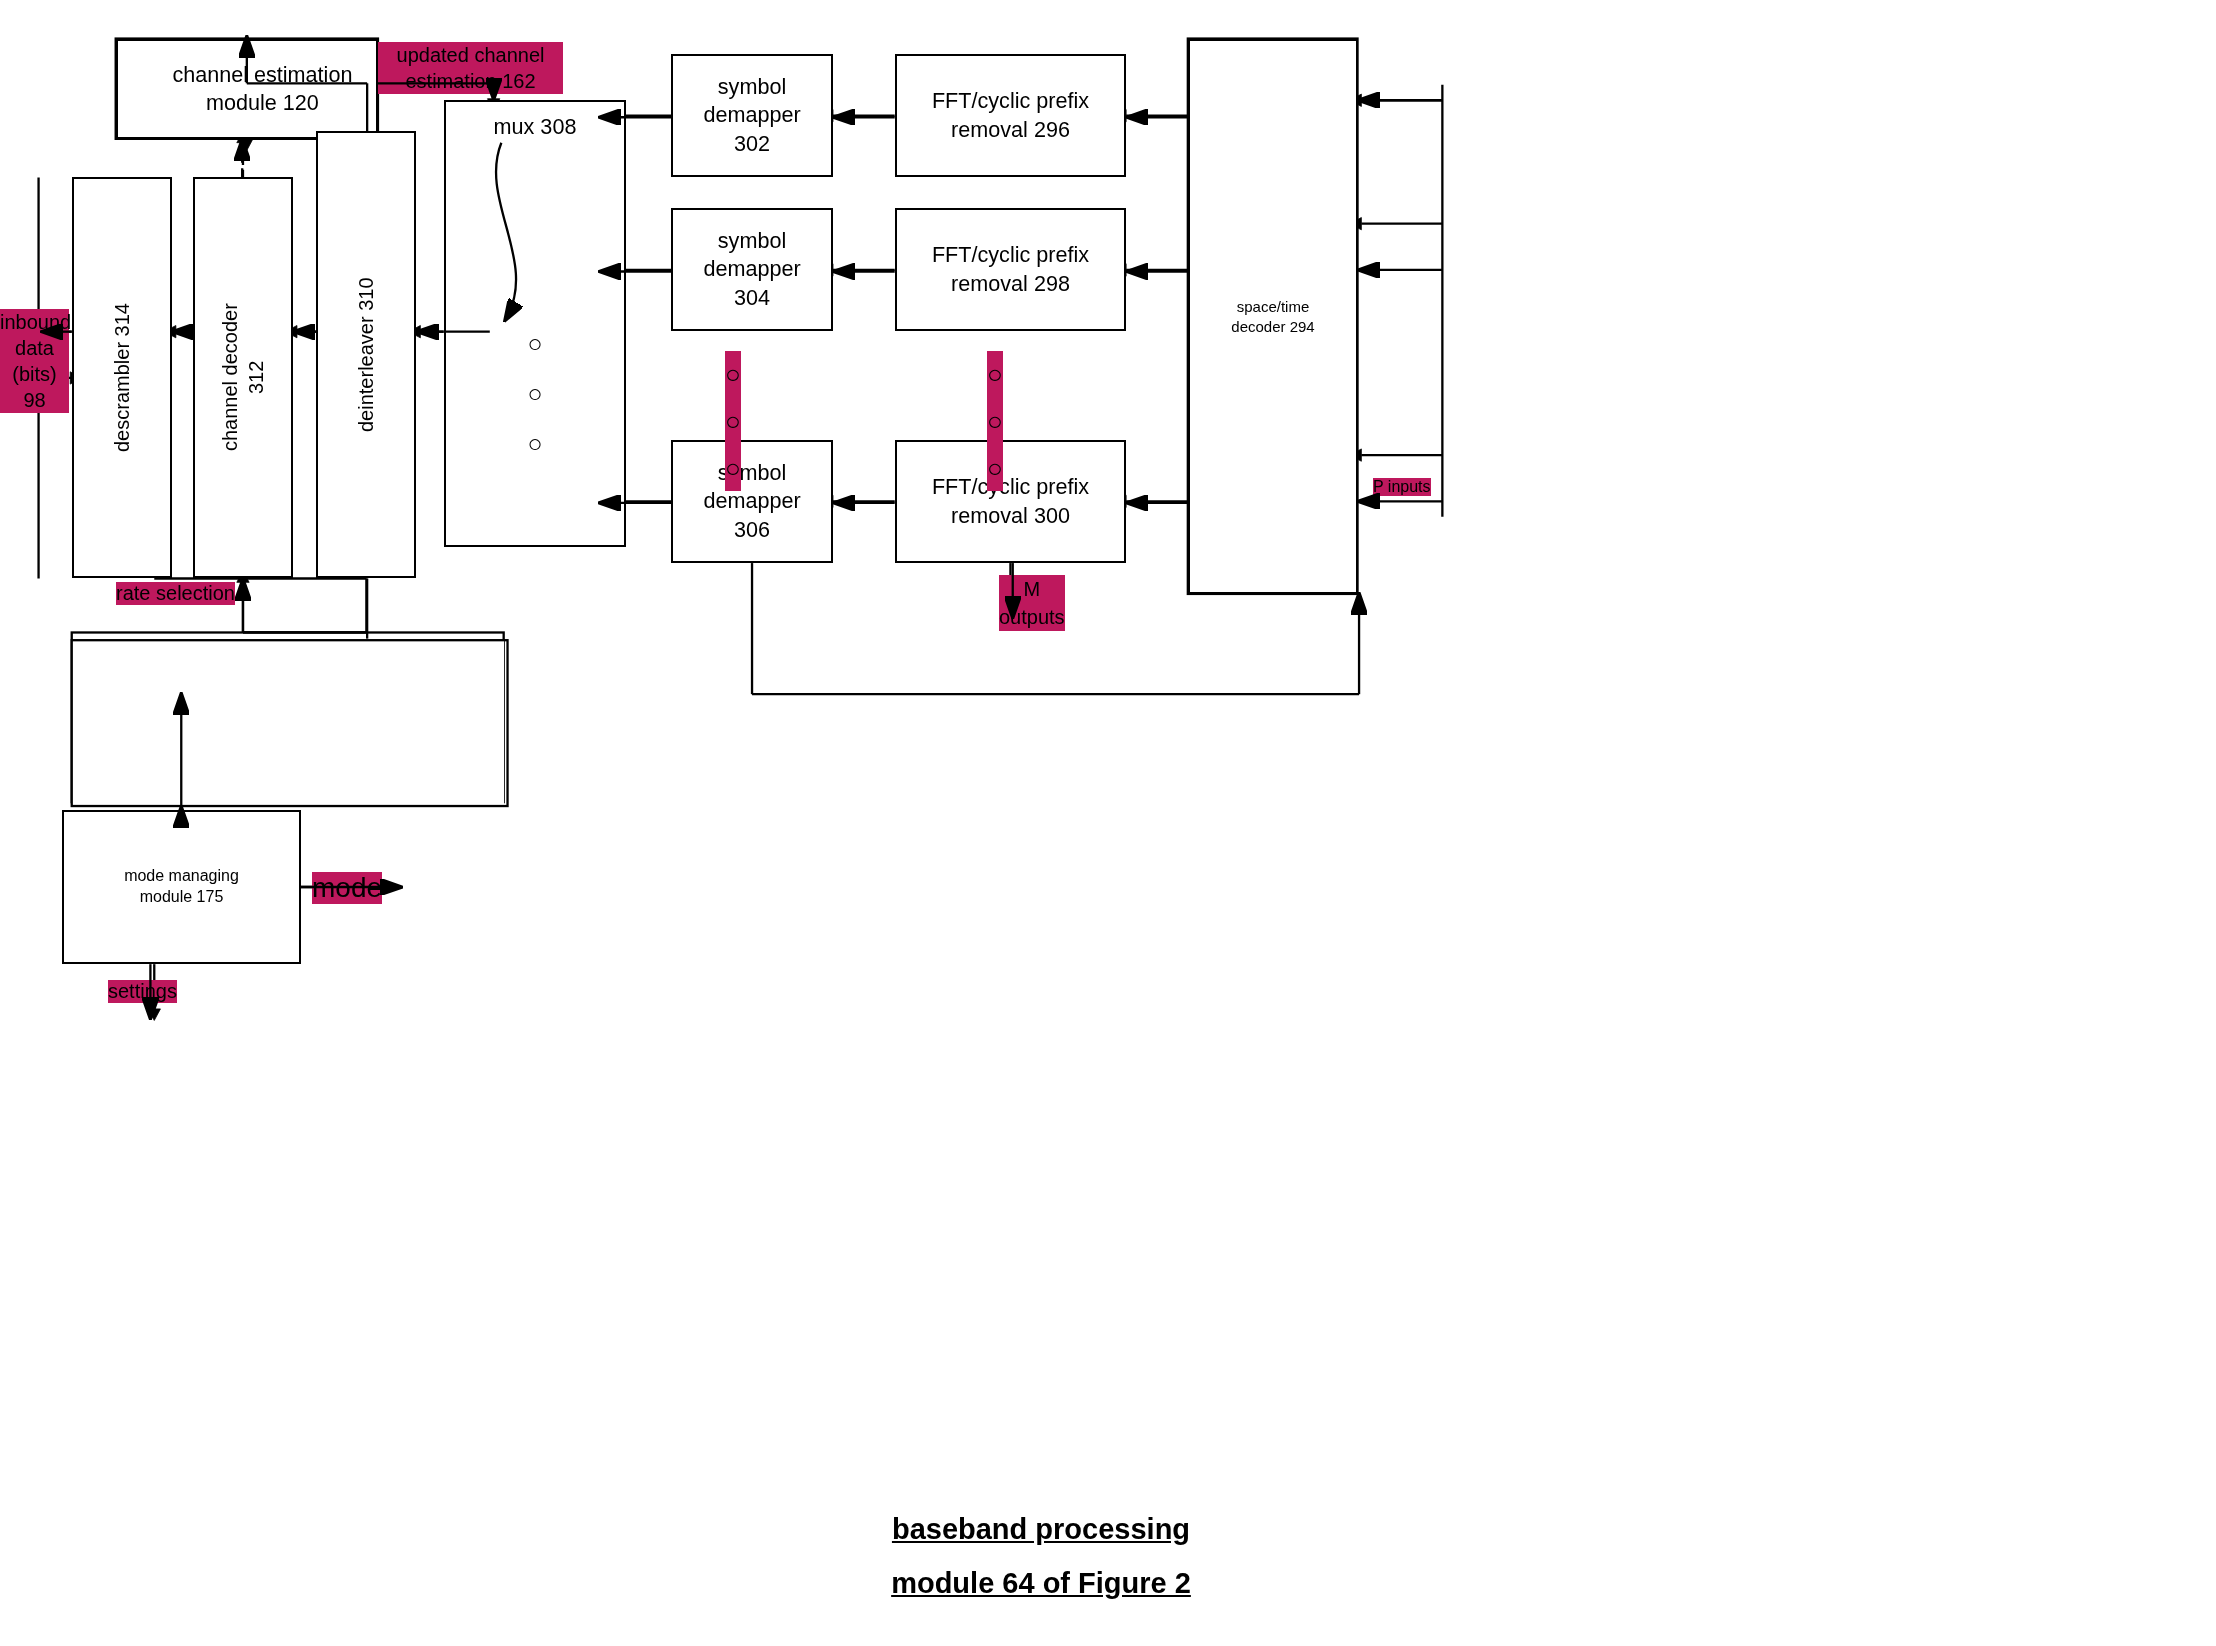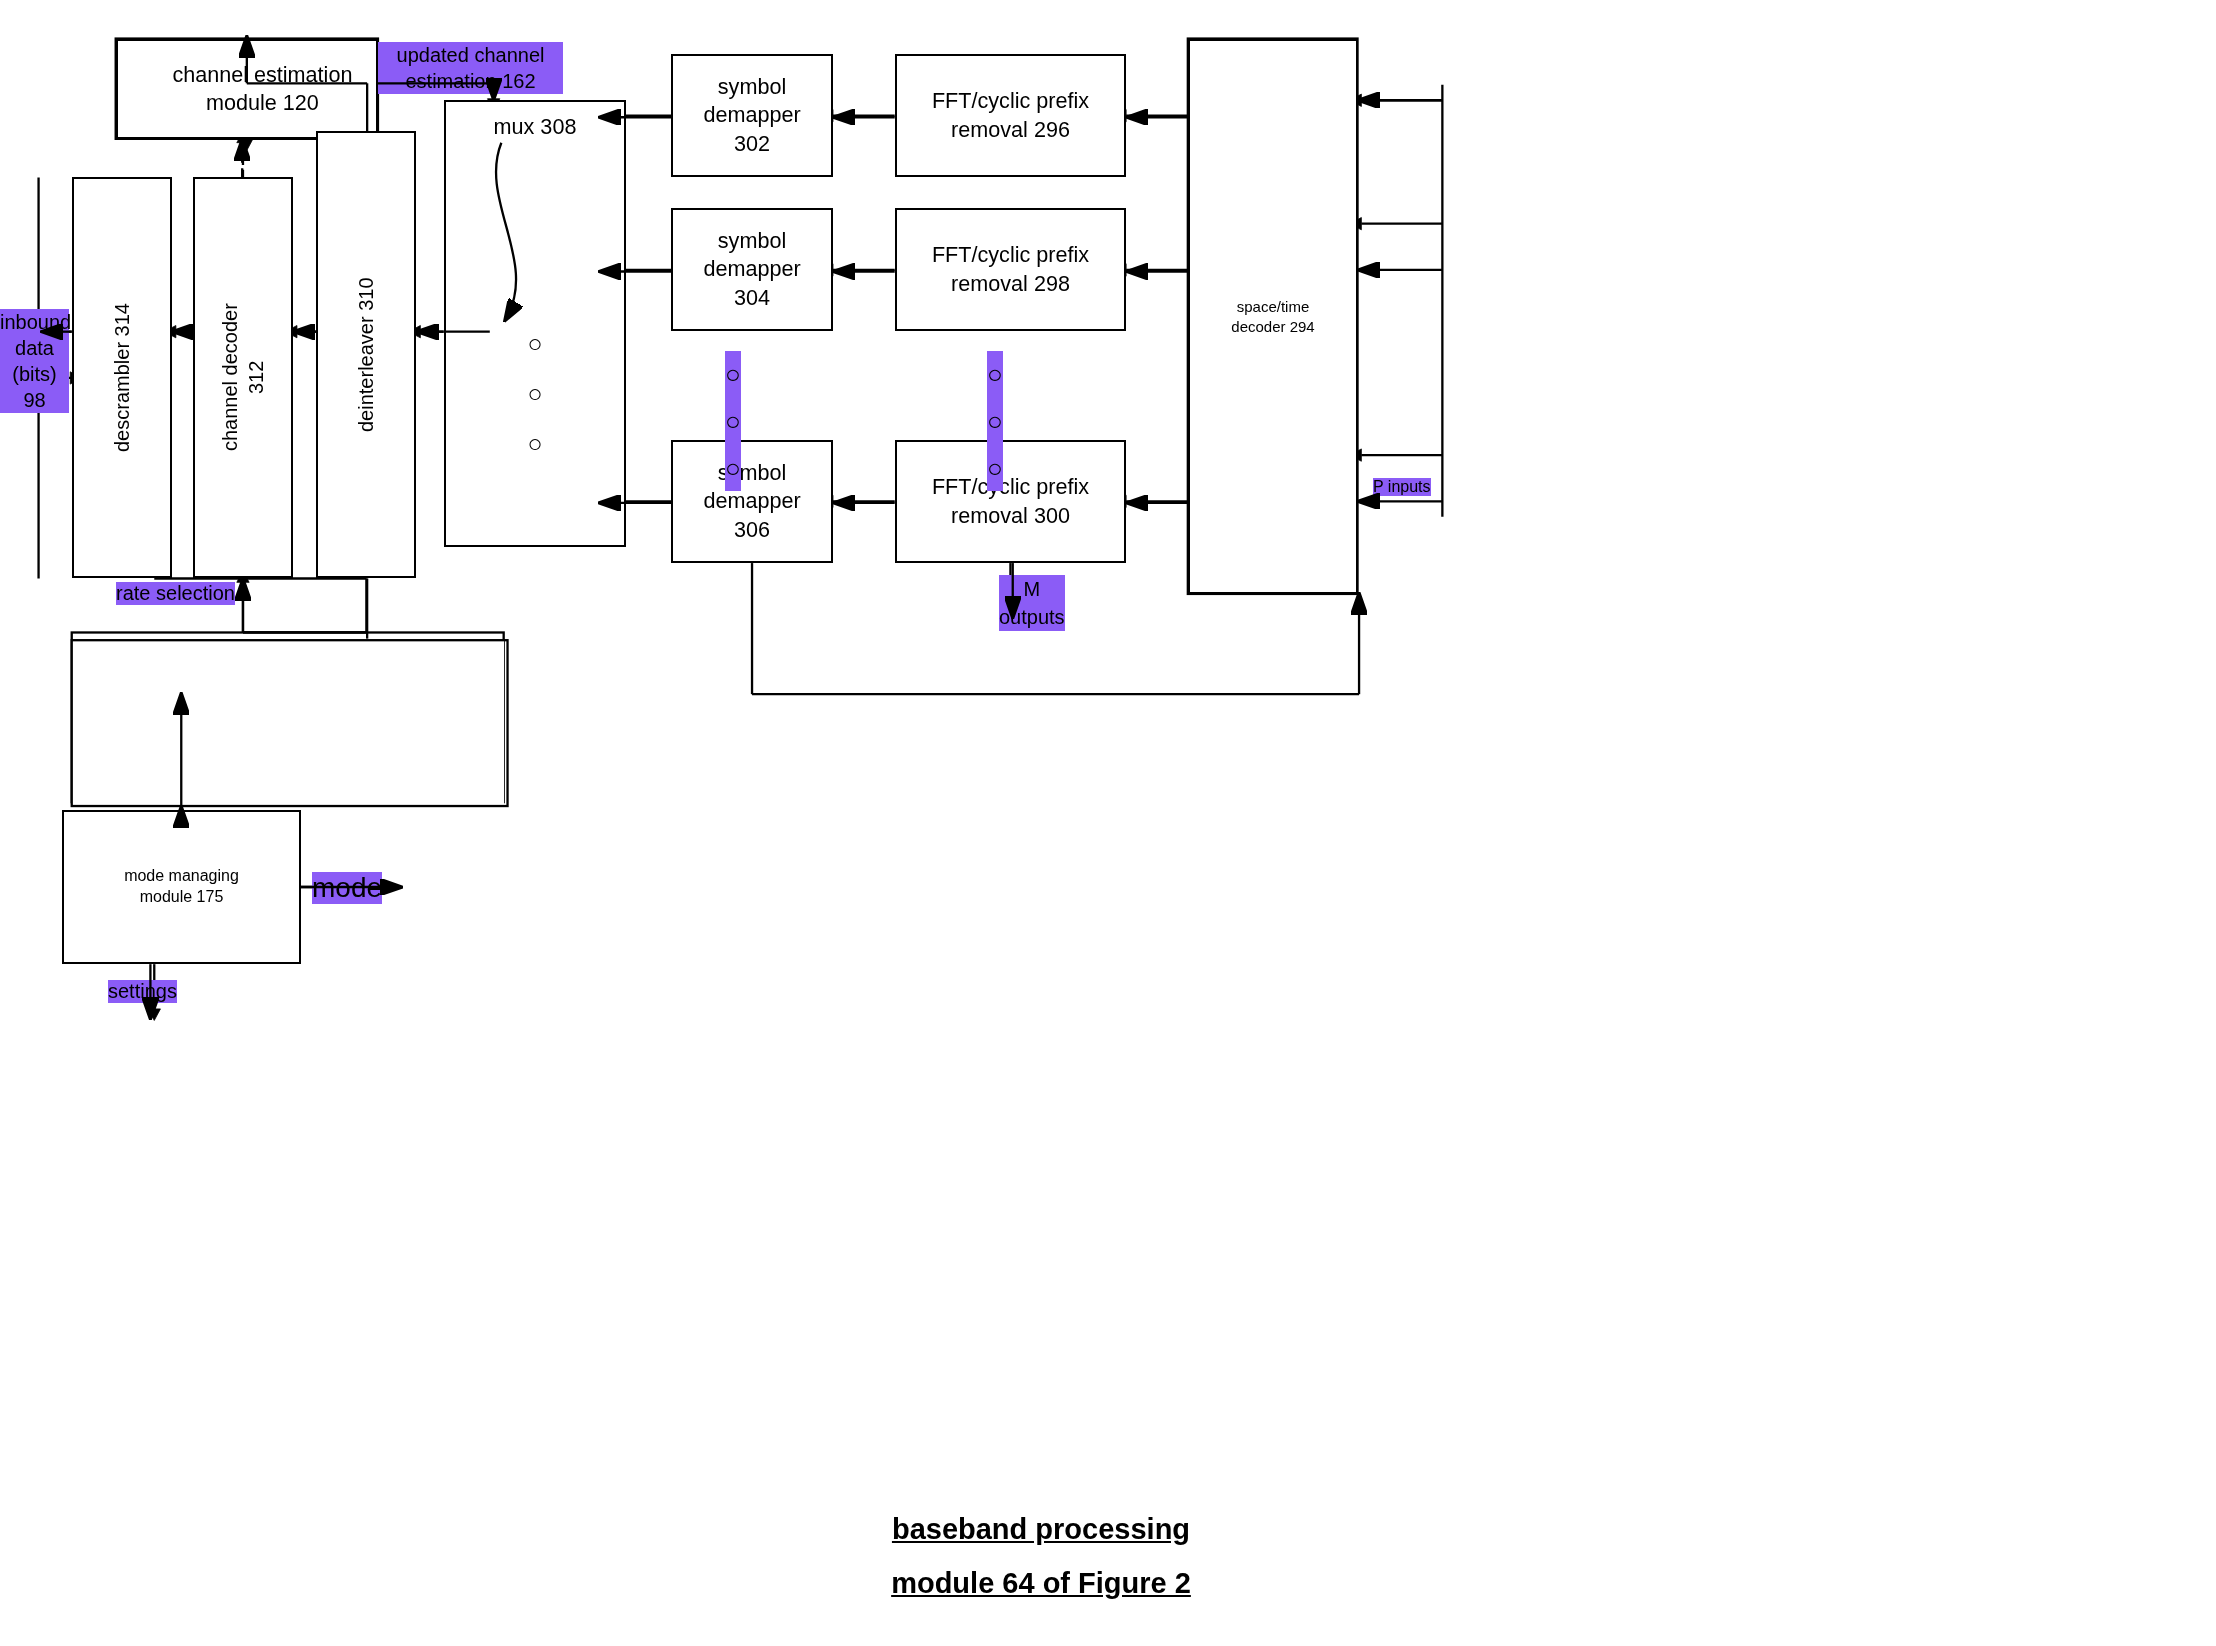--- a/index.html
+++ b/index.html
@@ -26,21 +26,21 @@
       justify-content: center;
       text-align: center;
       font-size: 21.6px;
       line-height: 1.3;
       padding: 6.2px;
     }
     .arrow-label {
       position: absolute;
       font-size: 20px;
       text-align: center;
-      background: #8b5cf6;
+      background: #be185d;
     }
     .caption {
       position: absolute;
       text-align: center;
       font-size: 28px;
       font-weight: bold;
       text-decoration: underline;
     }
     svg.arrows {
       position: absolute;

